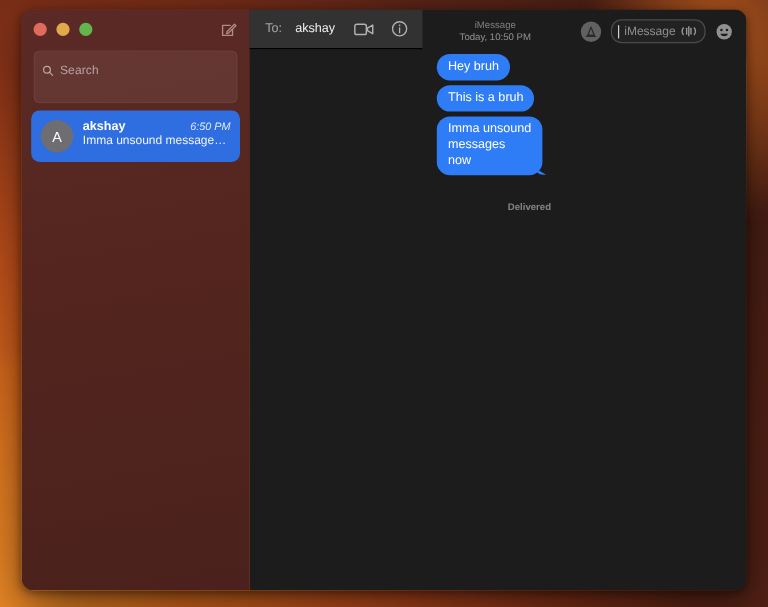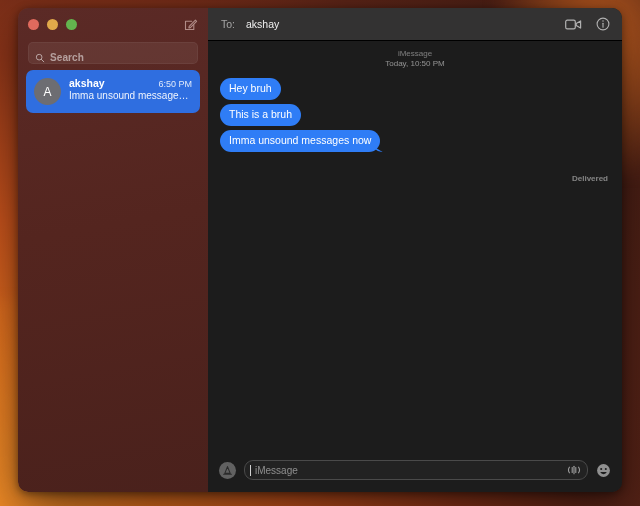--- a/index.html
+++ b/index.html
@@ -79,24 +79,23 @@
   }
   #compose-btn svg { display: block; }
 
   #search-wrap { padding: 2px 10px 0 10px; }
   #search-field {
     height: 20px;
     border-radius: 5px;
     background: rgba(255,255,255,0.065);
     border: 1px solid rgba(255,255,255,0.05);
     display: flex;
-    align-items: flex-end;
-    padding: 0 6px;
+    align-items: flex-start;
+    padding: 11px 6px;
     gap: 5px;
-    font-weight: bold;
   }
   #search-field .mag { width: 10px; height: 10px; opacity: .55; flex: 0 0 auto; }
   #search-placeholder {
     font-size: 10px;
     color: rgba(255,255,255,0.52);
     letter-spacing: .1px;
   }
 
   #conversation-list { padding: 6px 8px 0 8px; }
   .conv-row {
@@ -127,37 +126,38 @@
     color: #ffffff;
     flex: 1 1 auto;
     white-space: nowrap;
     overflow: hidden;
     text-overflow: ellipsis;
   }
   .conv-time {
     font-size: 9px;
     color: rgba(255,255,255,0.85);
     flex: 0 0 auto;
+    font-style: italic;
   }
   .conv-preview {
     font-size: 10px;
     color: rgba(255,255,255,0.92);
     margin-top: 1px;
     white-space: nowrap;
     overflow: hidden;
     text-overflow: ellipsis;
   }
 
   
   #chat {
     flex: 1 1 auto;
     height: 484px;
     background: #1c1c1c;
     display: flex;
-    flex-direction: column;
+    flex-direction: row;
     position: relative;
   }
   #chat-header {
     height: 32px;
     flex: 0 0 auto;
     background: #333232;
     border-bottom: 1px solid #000;
     display: flex;
     align-items: center;
     padding: 0 12px 0 13px;

